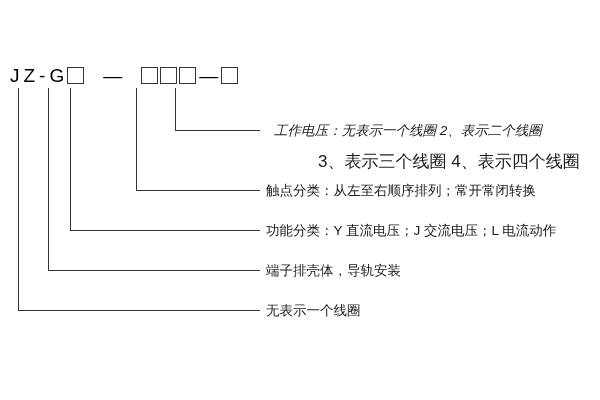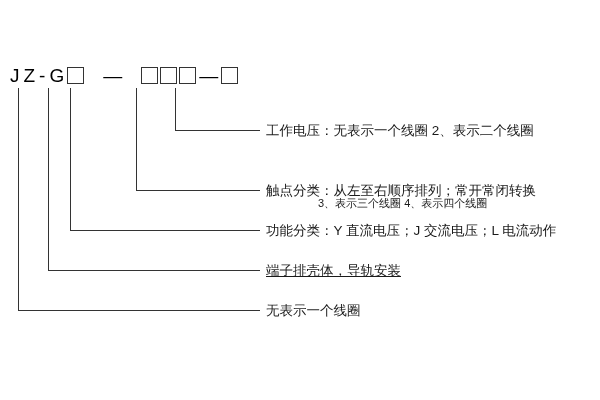--- a/index.html
+++ b/index.html
@@ -67,22 +67,21 @@
 
   
   .label {
     position: absolute;
     font-size: 13.5px;
     line-height: 19px;
     color: #1a1a1a;
     white-space: nowrap;
   }
   .label.sub {
-    font-size: 11px;
-    margin-top: 42px;
+    font-size: 17px;
   }
 </style>
 </head>
 <body>
 
 <div id="diagram">
 
   <div class="code-row">
     <span class="code-letter">J</span>
     <span class="code-letter">Z</span>
@@ -109,20 +108,20 @@
 
   <div class="vline" style="left:70px; top:88px; height:142px;"></div>
   <div class="hline" style="left:70px; top:230px; width:190px;"></div>
 
   <div class="vline" style="left:48px; top:88px; height:182px;"></div>
   <div class="hline" style="left:48px; top:270px; width:212px;"></div>
 
   <div class="vline" style="left:18px; top:88px; height:222px;"></div>
   <div class="hline" style="left:18px; top:310px; width:242px;"></div>
 
-  <div class="label" style="left:266px; top:121px;">工作电压：无表示一个线圈    2、表示二个线圈</div>
+  <div class="label" style="left:274px; top:121px;font-style:italic;">工作电压：无表示一个线圈    2、表示二个线圈</div>
   <div class="label sub" style="left:318px; top:152px;">3、表示三个线圈   4、表示四个线圈</div>
   <div class="label" style="left:266px; top:221px;">功能分类：Y 直流电压；J 交流电压；L 电流动作</div>
   <div class="label" style="left:266px; top:181px;">触点分类：从左至右顺序排列；常开常闭转换</div>
-  <div class="label" style="left:266px; top:261px;text-decoration:underline;">端子排壳体，导轨安装</div>
+  <div class="label" style="left:266px; top:261px;">端子排壳体，导轨安装</div>
   <div class="label" style="left:266px; top:301px;">无表示一个线圈</div>
 
 </div>
 
 </body></html>

